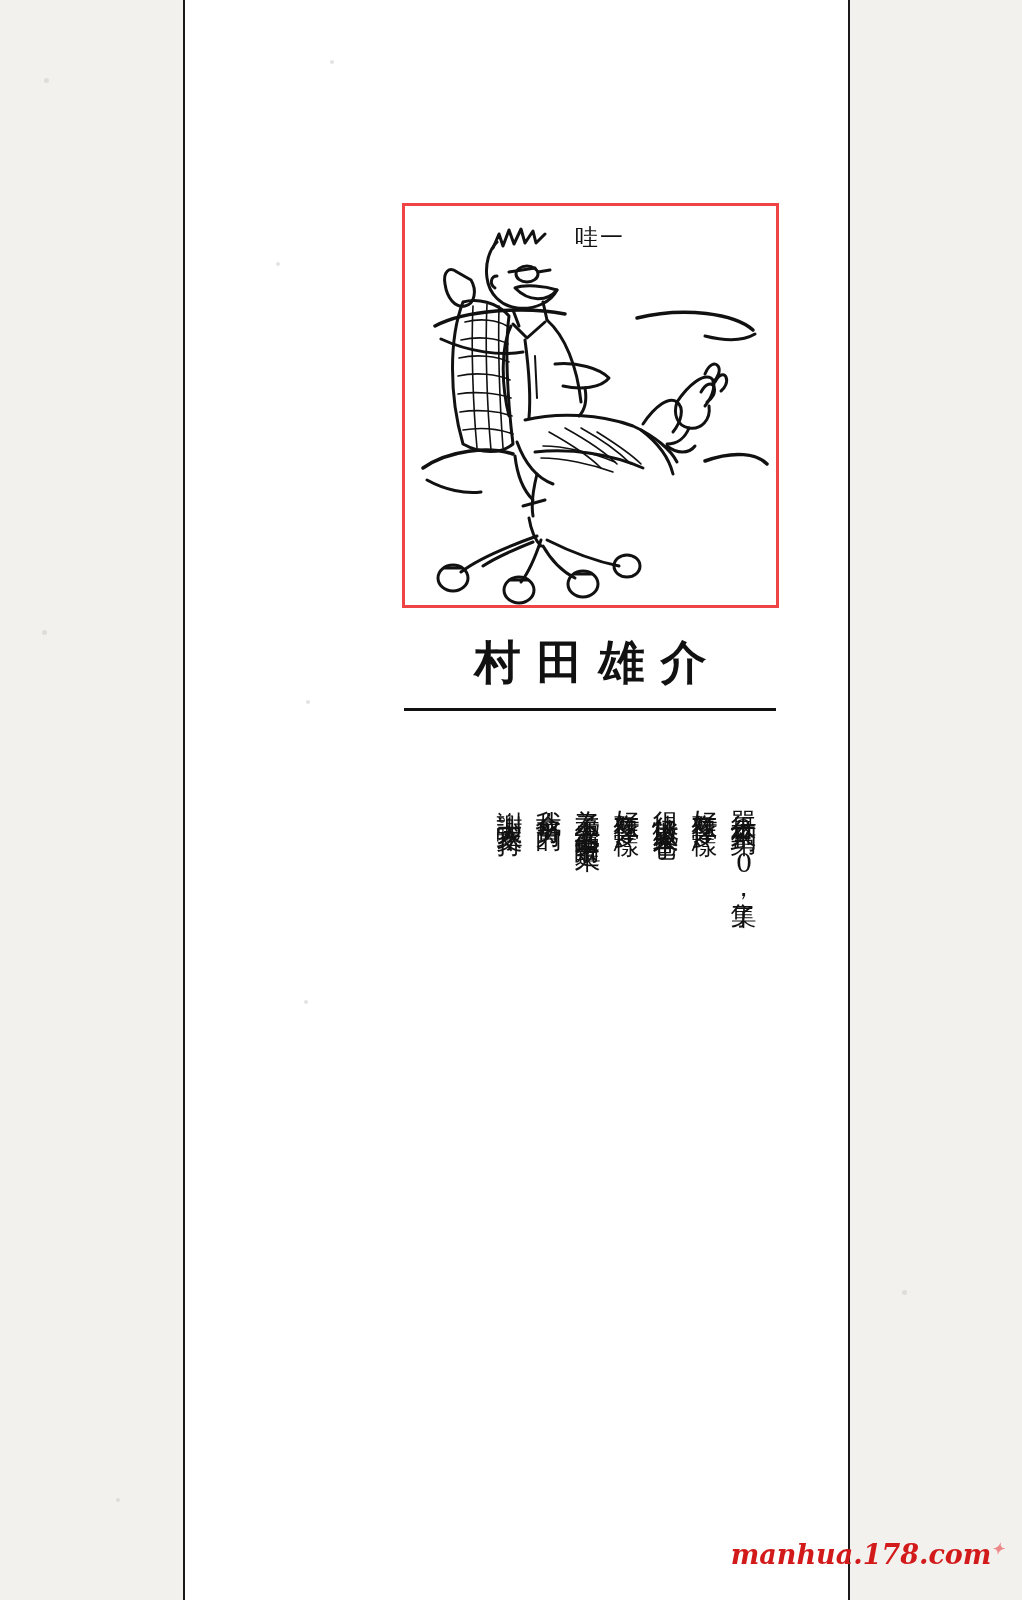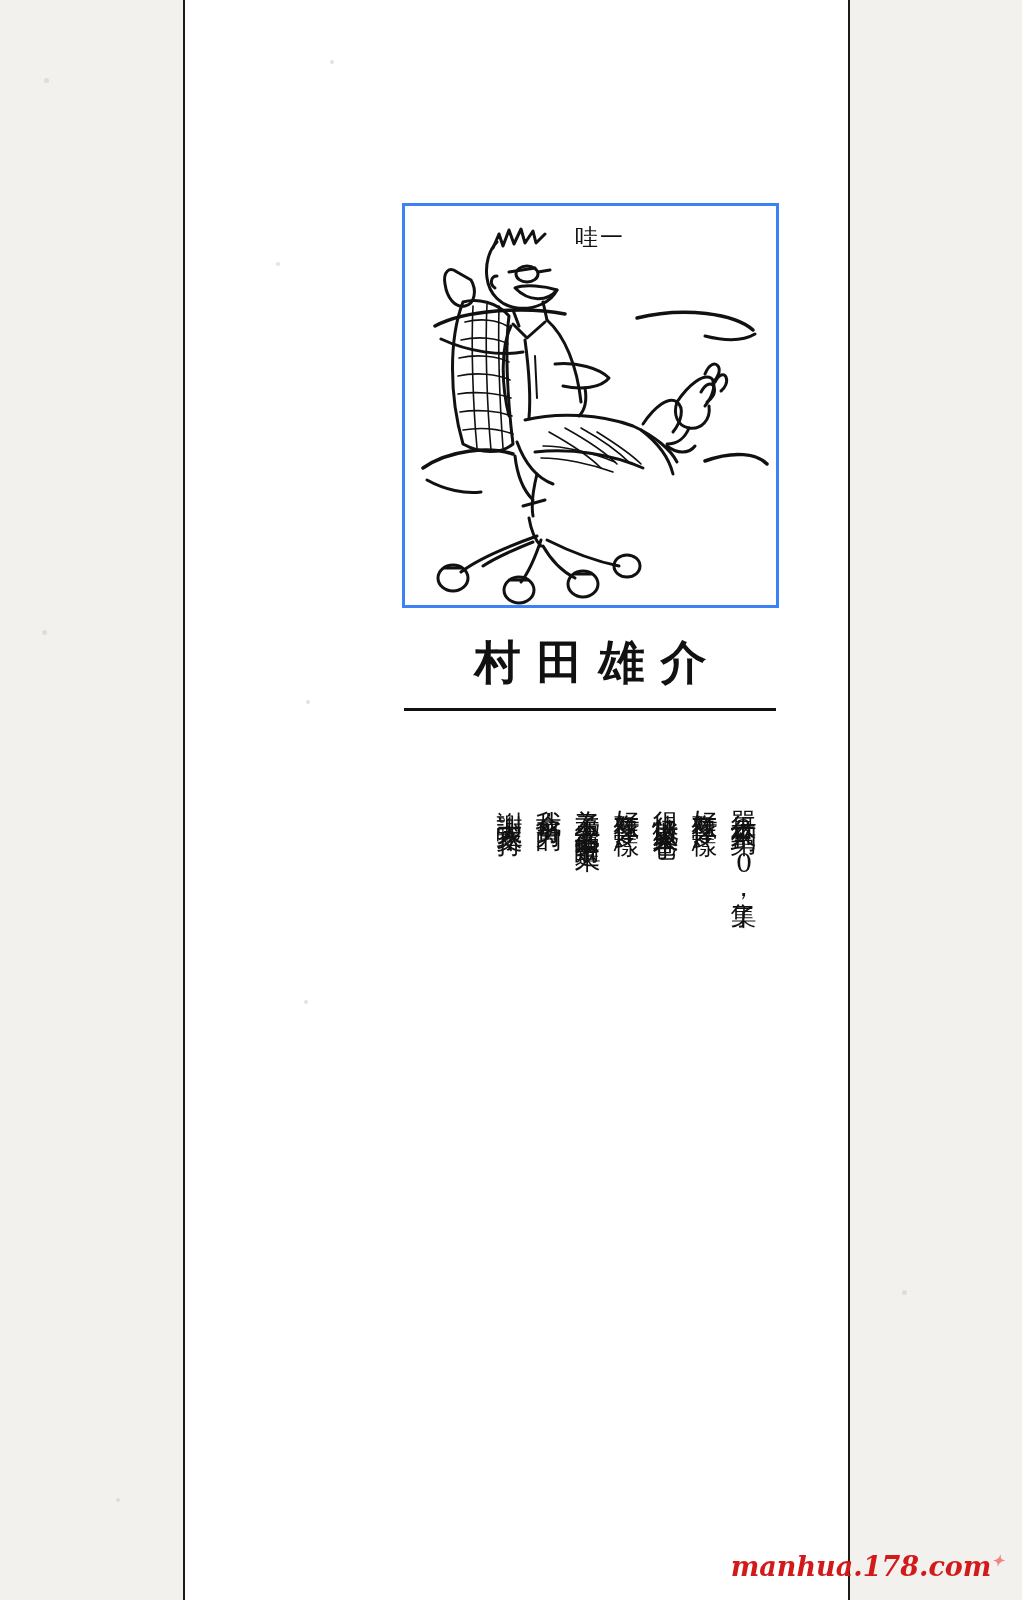--- a/index.html
+++ b/index.html
@@ -33,21 +33,21 @@
     box-sizing: border-box;
   }
 
   
   .panel {
     position: absolute;
     left: 402px;
     top: 203px;
     width: 377px;
     height: 405px;
-    border: 3px solid #3b82f6;
+    border: 3px solid #ef4444;
     background: #fff;
     box-sizing: border-box;
     overflow: hidden;
   }
   .panel svg { display: block; }
   .panel-caption {
     position: absolute;
     left: 170px;
     top: 16px;
     font-family: "DejaVu Sans", sans-serif;
@@ -98,21 +98,21 @@
     line-height: 1.0;
     letter-spacing: 4px;
     color: #111;
     white-space: nowrap;
   }
 
   
   .watermark {
     position: absolute;
     right: 18px;
-    bottom: 18px;
+    bottom: 30px;
     font-family: "DejaVu Serif", serif;
     font-size: 27px;
     font-weight: 700;
     font-style: italic;
     color: #d21a1a;
     letter-spacing: 0px;
     margin-left: 38px;
   }
   .watermark .star {
     color: #e88;

